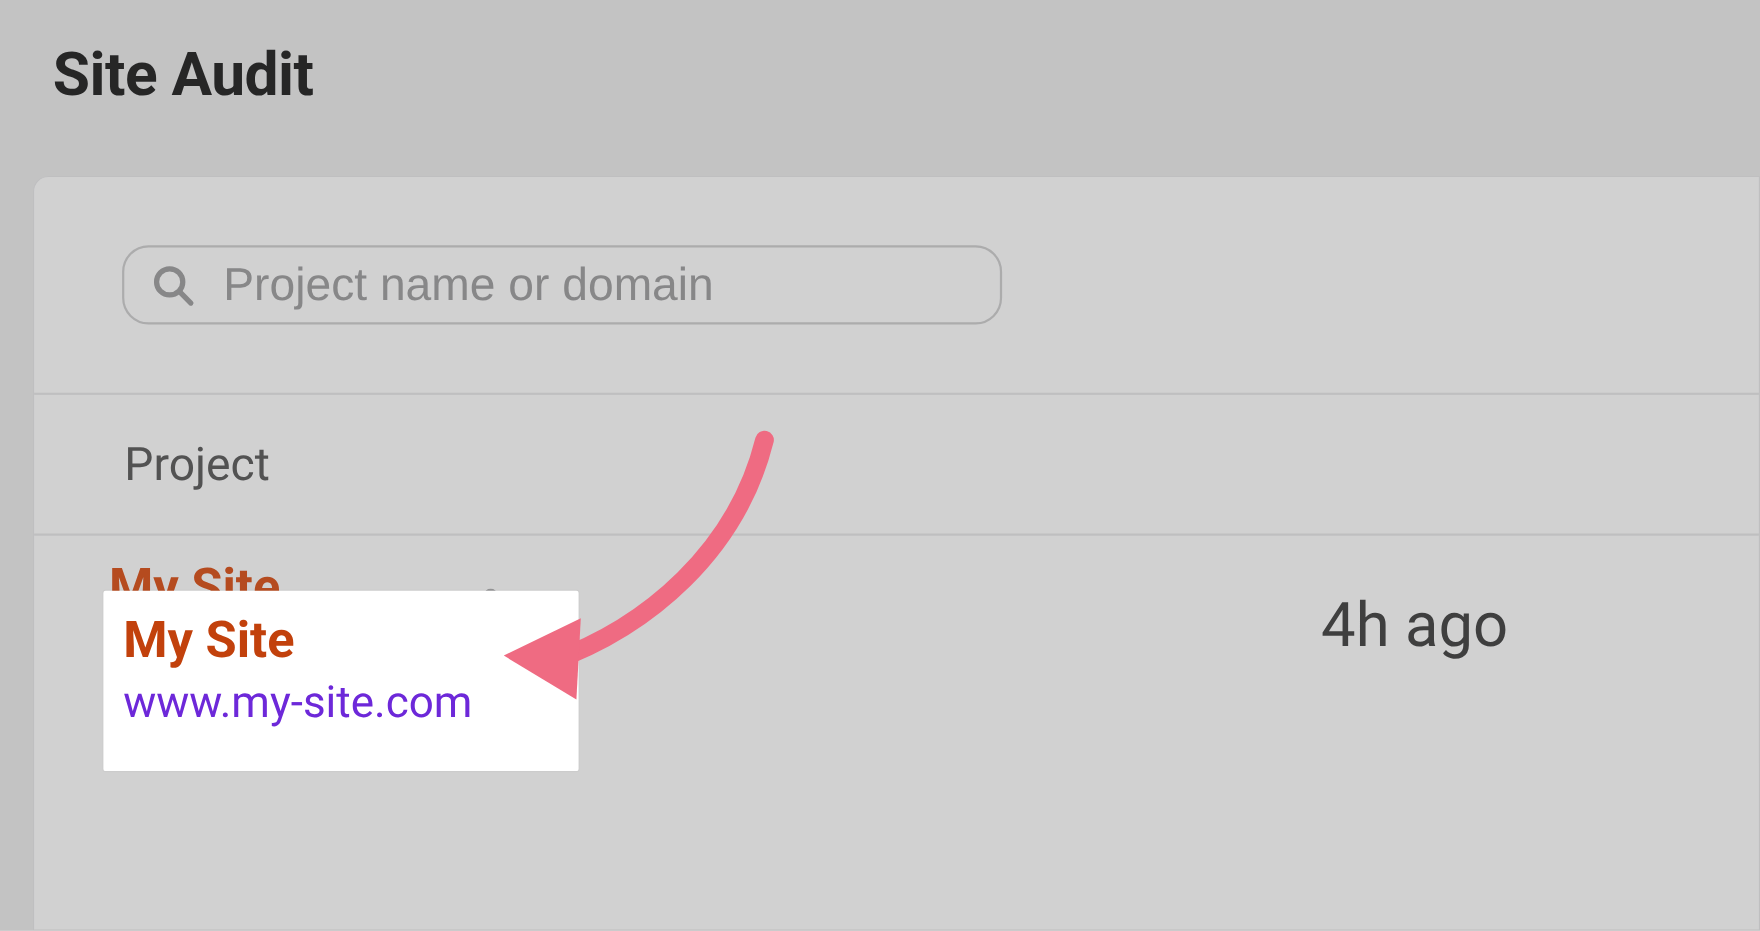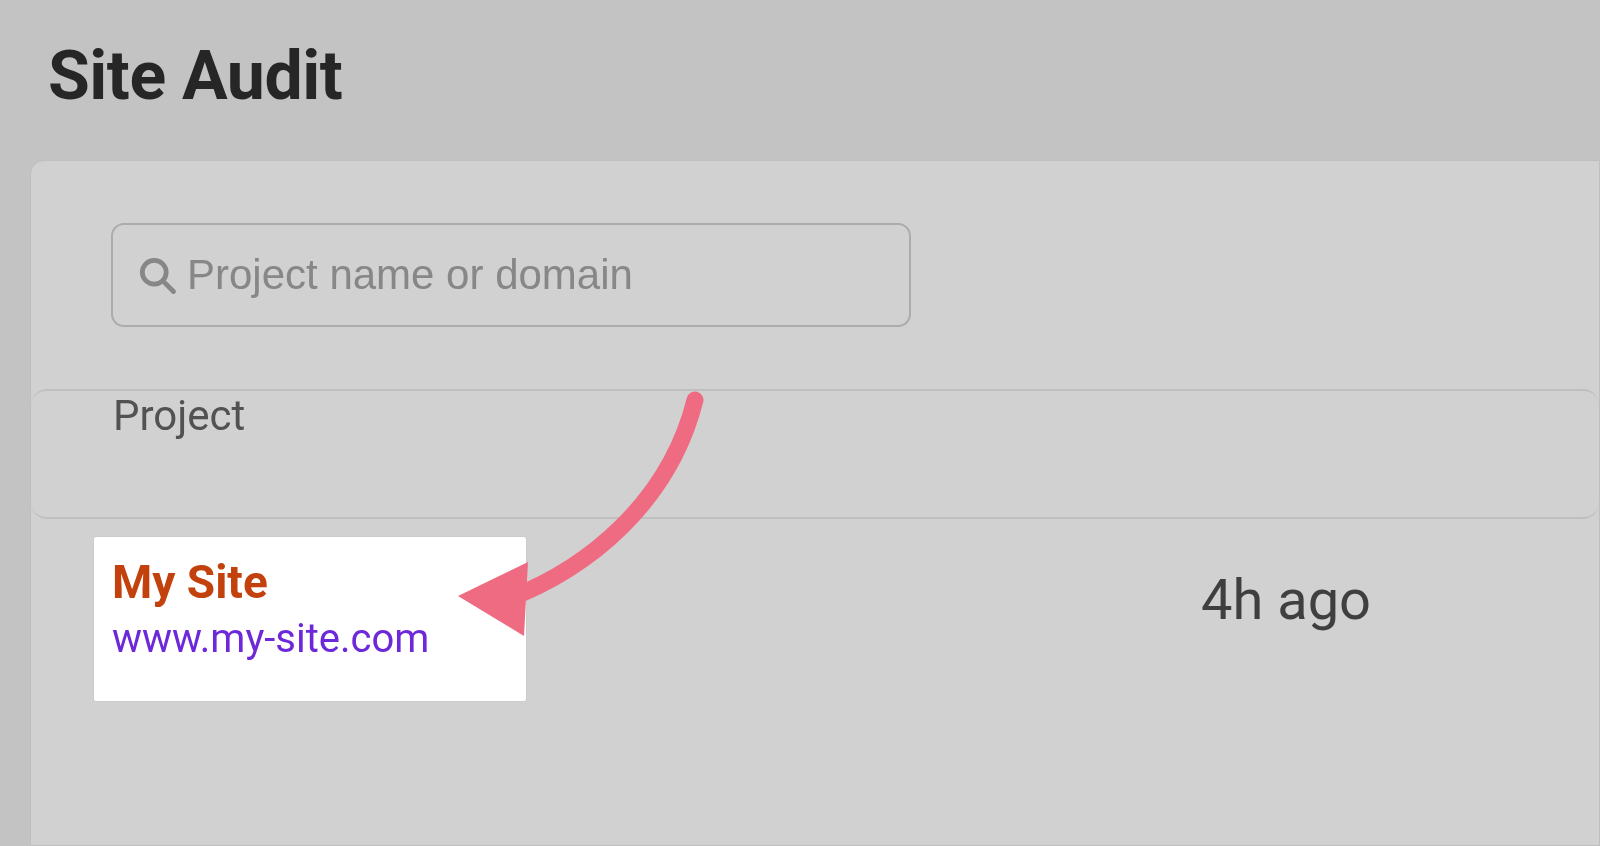--- a/index.html
+++ b/index.html
@@ -19,71 +19,71 @@
     position: absolute;
     inset: 0;
     background: rgba(120,120,120,0.18);
     pointer-events: none;
     z-index: 5;
   }
   .page-title {
     position: absolute;
     top: 36px;
     left: 48px;
-    font-size: 68px;
+    font-size: 55px;
     font-weight: 700;
     color: #141414;
     letter-spacing: -0.5px;
   }
   .panel {
     position: absolute;
     top: 160px;
     left: 30px;
     right: 0;
     bottom: 0;
     background: #e4e4e5;
     border: 1px solid #cfcfd0;
     border-radius: 14px 0 0 0;
   }
   .search-wrap {
     padding: 62px 80px 62px 80px;
   }
   .search-box {
     width: 800px;
-    height: 104px;
+    height: 72px;
     border: 2px solid #b7b7b8;
-    border-radius: 13px;
+    border-radius: 24px;
     display: flex;
     align-items: center;
     padding: 0 22px;
-    gap: 8px;
+    gap: 24px;
     background: #e4e4e5;
   }
   .search-icon svg {
     width: 44px;
     height: 44px;
     display: block;
   }
   .search-input {
     flex: 1;
     border: none;
     background: transparent;
     font-size: 42px;
     color: #333;
     outline: none;
   }
   .search-input::placeholder {
     color: #8a8a8b;
   }
   .table-header {
     display: flex;
+    align-items: center;
     height: 130px;
     border-top: 2px solid #cfcfd0;
     border-bottom: 2px solid #cfcfd0;
-    border-radius: 16px;
   }
   .th-project {
     flex: 1;
     padding-left: 82px;
     font-size: 42px;
     color: #4a4a4a;
   }
   .th-last-update {
     width: 440px;
     height: 100%;

